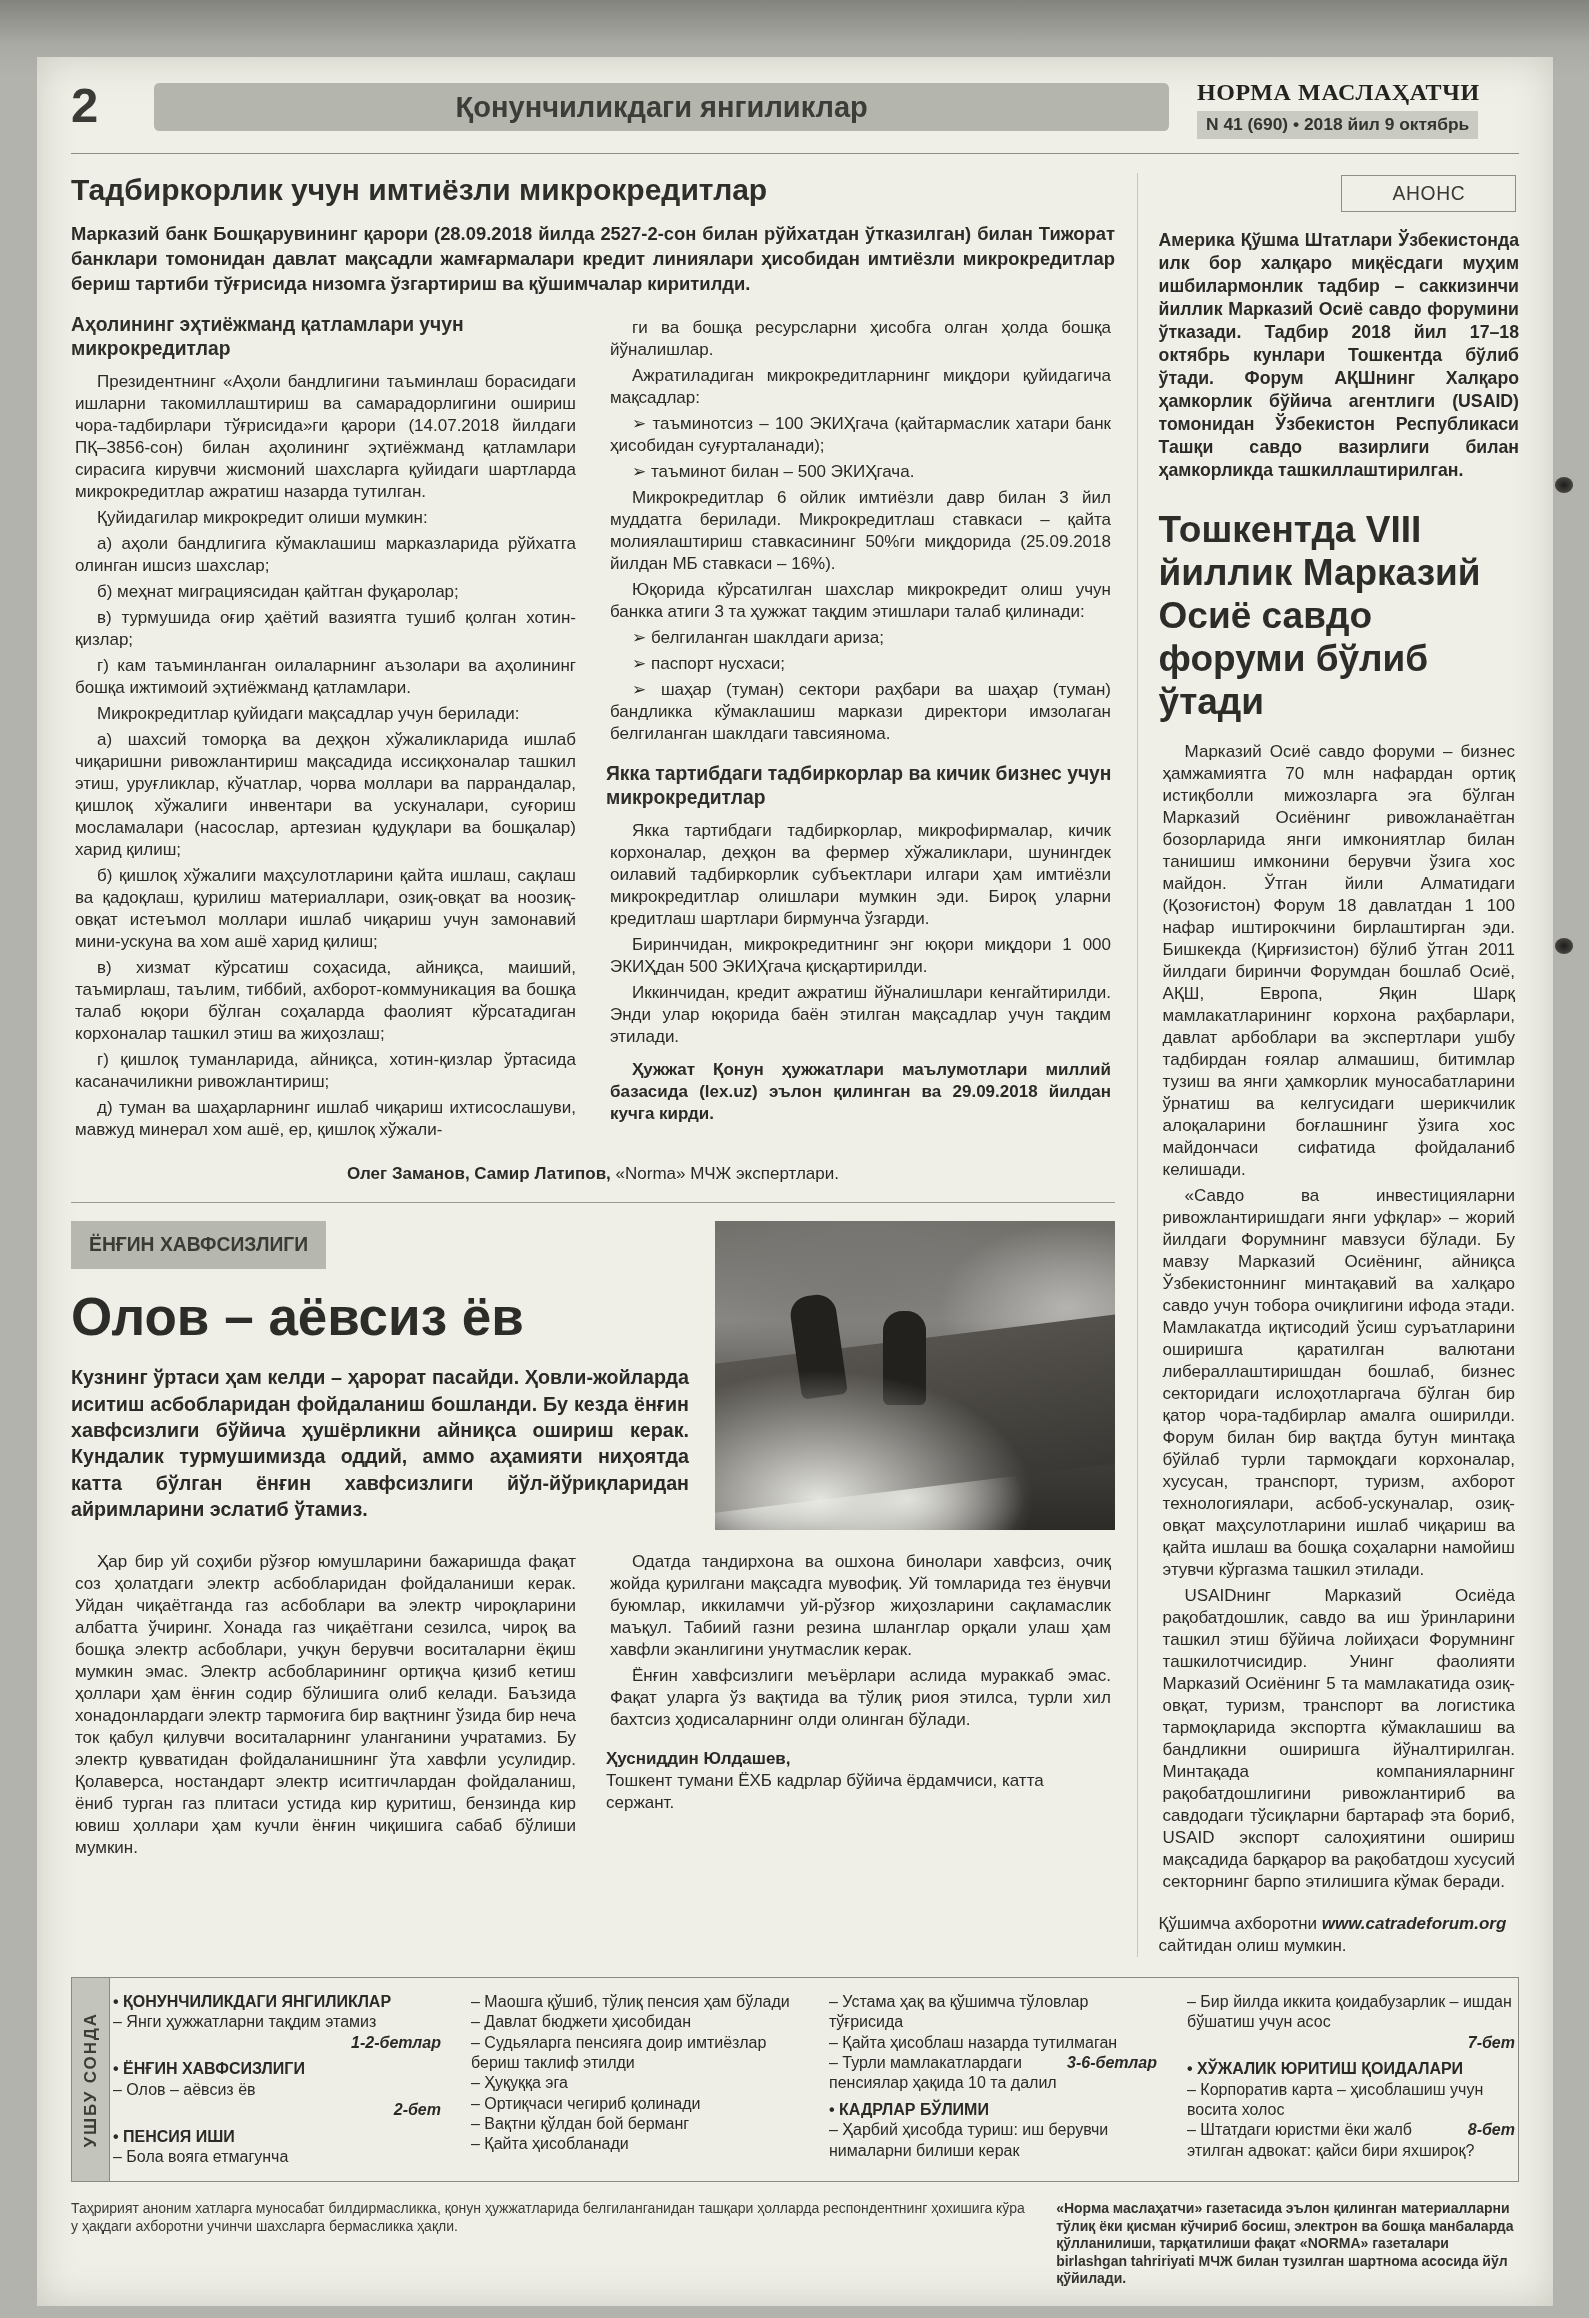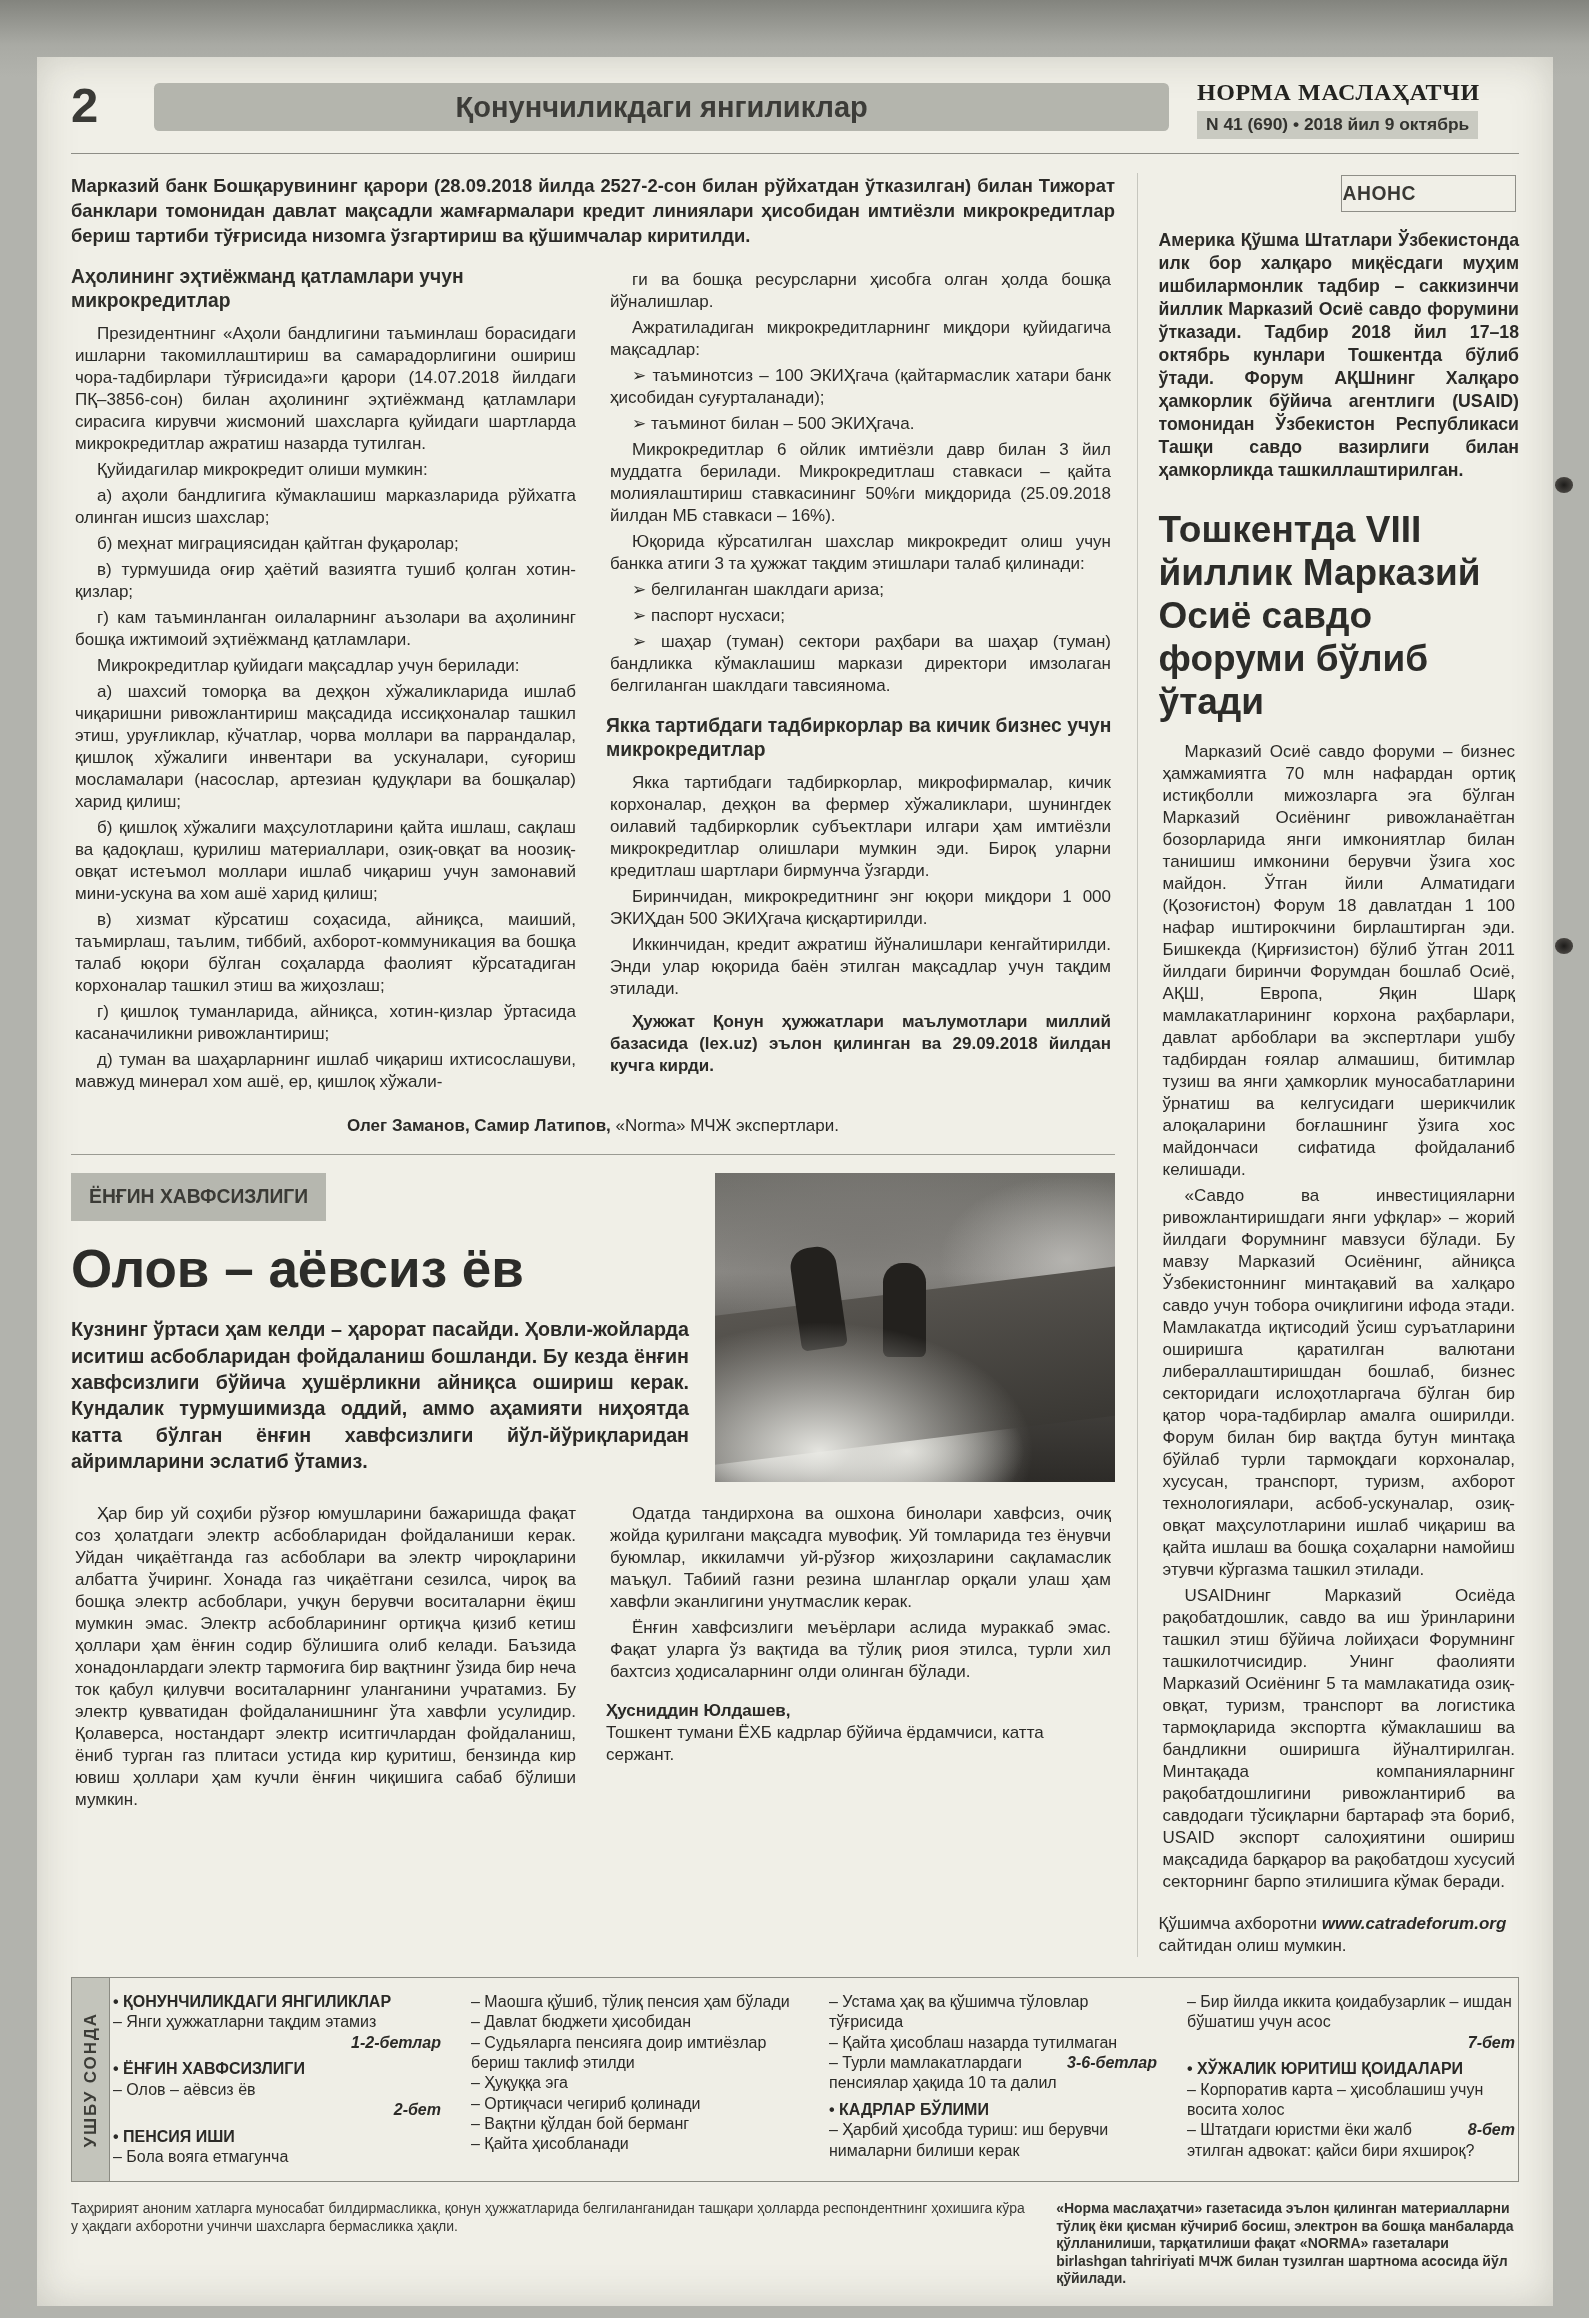--- a/index.html
+++ b/index.html
@@ -52,22 +52,22 @@
       linear-gradient(180deg,#6f6e69 0%,#8b8985 32%,#4c4a46 62%,#2d2b28 100%);}
   .photo::before{content:'';position:absolute;left:-6%;bottom:14%;width:115%;height:48%;
     background:linear-gradient(176deg,#595651,#393733);transform:rotate(-7deg);}
   .photo::after{content:'';position:absolute;left:-10%;bottom:-18%;width:90%;height:70%;
     background:radial-gradient(ellipse at 40% 60%, rgba(238,238,233,.95), rgba(238,238,233,0) 70%);}
   .fig{position:absolute;background:#23211e;border-radius:19.3px 19.3px 6.4px 6.4px;}
   .fig1{width:46px;height:102px;left:20%;top:24%;transform:rotate(-8deg);}
   .fig2{width:43px;height:94px;left:42%;top:29%;}
   .fire-byline{margin:17px 0 0 0;font-size:17px;line-height:22px;}
   
-  .anons-label{width:173px;margin:2.6px 2.6px 17px auto;border:1.3px solid #8e8e87;
-    font-weight:bold;font-size:19.3px;padding:6.4px 0;letter-spacing:0.6px;color:#393935;}
+  .anons-label{width:173px;margin:2.6px 2.6px 17px auto;border:1.3px solid #8e8e87;text-align:center;
+    font-weight:normal;font-size:19.3px;padding:6.4px 0;letter-spacing:0.6px;color:#393935;}
   .anons-text{font-weight:bold;font-size:17.7px;line-height:23px;text-align:justify;margin:0;}
   .forum-title{font-size:37px;line-height:43px;font-weight:bold;margin:26px 0 18px 0;color:#2c2c29;}
   .more{margin:19.3px 0 0 0;font-size:17px;line-height:22px;}
   .url{font-weight:bold;font-style:italic;}
   
   .toc{margin-top:20.6px;border:1.3px solid #8b8b83;display:flex;background:#efeee6;}
   .toc-strip{width:37px;background:#c3c4bb;display:flex;align-items:center;justify-content:center;
     border-right:1.3px solid #8b8b83;}
   .toc-strip span{writing-mode:vertical-rl;transform:rotate(180deg);font-weight:bold;
     font-size:17px;letter-spacing:1.9px;color:#3c3c37;}
@@ -102,20 +102,21 @@
         <div class="brand">НОРМА МАСЛАҲАТЧИ</div>
         <div class="issue">N 41 (690) • 2018 йил 9 октябрь</div>
       </div>
     </header>
     <div class="head-rule"></div>
 
     <div class="content">
       <div class="left-block">
 
         <section class="lead-article">
+          <h1>Тадбиркорлик учун имтиёзли микрокредитлар</h1>
           <p class="lead">Марказий банк Бошқарувининг қарори (28.09.2018 йилда 2527-2-сон билан рўйхатдан ўтказилган) билан Тижорат банклари томонидан давлат мақсадли жамғармалари кредит линиялари ҳисобидан имтиёзли микрокредитлар бериш тартиби тўғрисида низомга ўзгартириш ва қўшимчалар киритилди.</p>
           <div class="cols">
             <div class="col">
               <h3>Аҳолининг эҳтиёжманд қатламлари учун микрокредитлар</h3>
               <div>
                   <p class="para">Президентнинг «Аҳоли бандлигини таъминлаш борасидаги ишларни такомиллаштириш ва самарадорлигини ошириш чора-тадбирлари тўғрисида»ги қарори (14.07.2018 йилдаги ПҚ–3856-сон) билан аҳолининг эҳтиёжманд қатламлари сирасига кирувчи жисмоний шахсларга қуйидаги шартларда микрокредитлар ажратиш назарда тутилган.</p>
                   <p class="para">Қуйидагилар микрокредит олиши мумкин:</p>
                   <p class="para">а) аҳоли бандлигига кўмаклашиш марказларида рўйхатга олинган ишсиз шахслар;</p>
                   <p class="para">б) меҳнат миграциясидан қайтган фуқаролар;</p>
                   <p class="para">в) турмушида оғир ҳаётий вазиятга тушиб қолган хотин-қизлар;</p>

